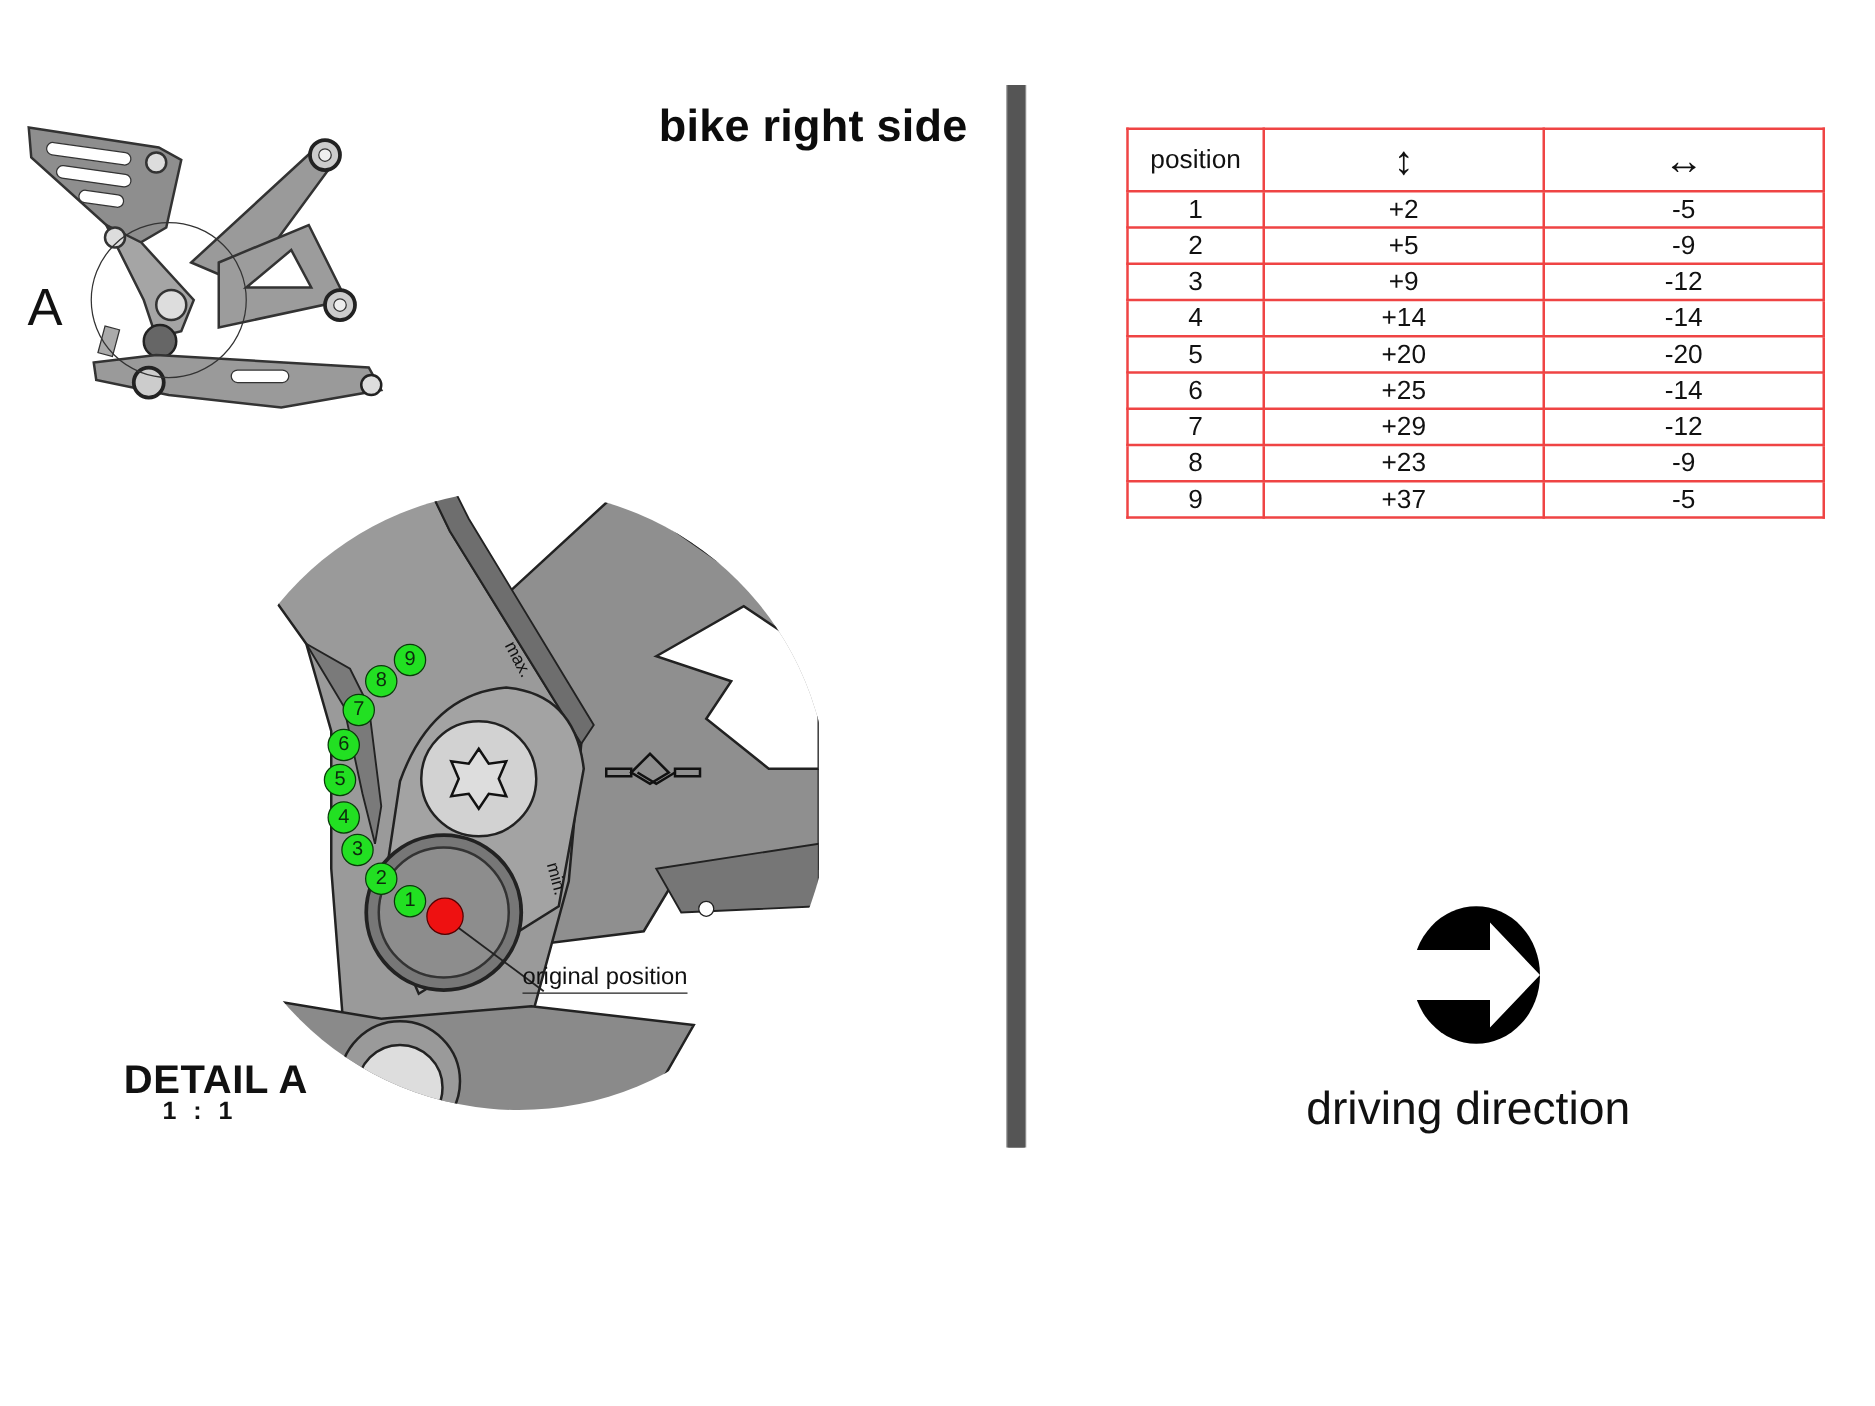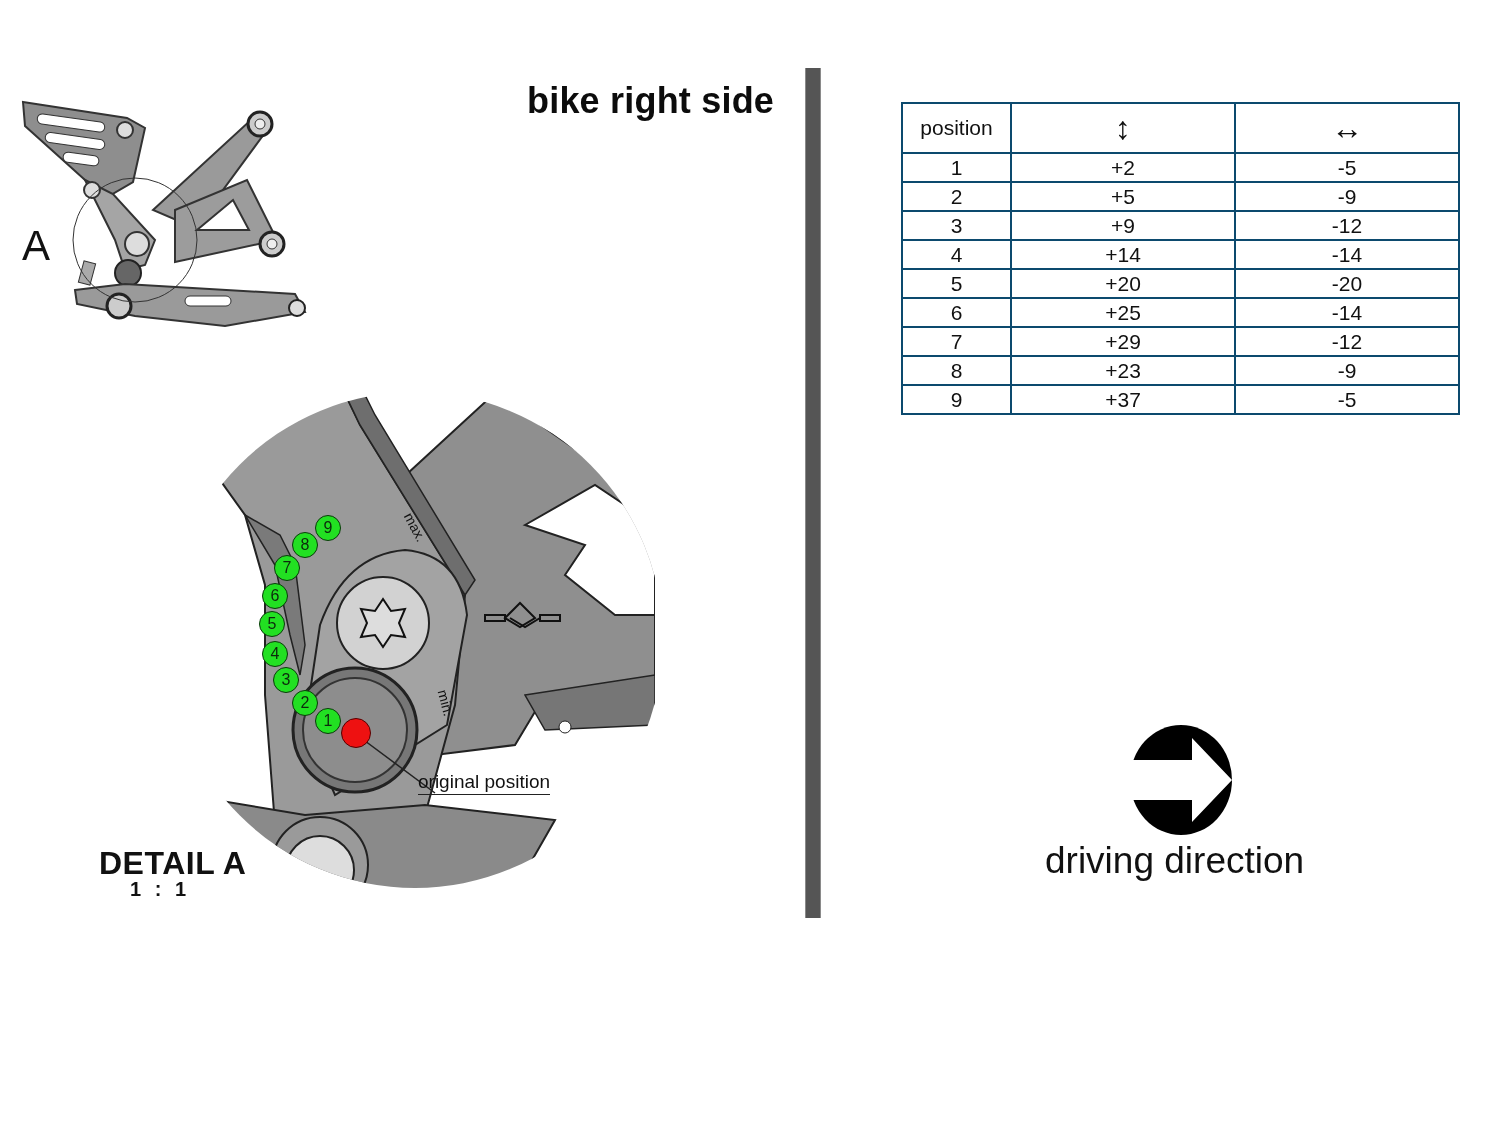--- a/index.html
+++ b/index.html
@@ -13,30 +13,30 @@
   }
   .divider {
     left:806px; top:68px; width:14px; height:850px; background:#555555;
     box-shadow: 1px 0 0 #8a8a8a, -1px 0 0 #8a8a8a;
   }
   table.pos-table {
     position:absolute; left:901px; top:102px; border-collapse:collapse;
     font-size:21px; color:#111;
   }
   table.pos-table td, table.pos-table th {
-    border:2px solid #0c4a6e; text-align:center; padding:0; font-weight:normal;
+    border:2px solid #ef4444; text-align:center; padding:0; font-weight:normal;
   }
   table.pos-table th { height:48px; }
   table.pos-table td { height:27px; line-height:27px; }
   .col-pos { width:107px; }
   .col-v { width:222px; }
   .col-h { width:222px; }
   .th-label { font-size:21px; }
   .arrow-glyph { font-size:32px; line-height:40px; }
-  .drive-text { left:1045px; top:840px; font-size:37px; color:#111;text-align:right; }
+  .drive-text { left:1045px; top:866px; font-size:37px; color:#111;text-align:right; }
   .detail-label { left:99px; top:845px; font-size:32px; font-weight:bold; letter-spacing:0.5px; }
   .detail-scale { left:130px; top:878px; font-size:20px; letter-spacing:4px;font-weight:bold; }
   .orig-label { left:418px; top:771px; font-size:19px; color:#111; border-bottom:1.5px solid #222; padding-bottom:1px; }
   .letter-a { left:22px; top:222px; font-size:42px; font-weight:normal; }
   .max-label { left:415px; top:510px; font-size:14px; transform:rotate(62deg); transform-origin:left top; }
   .min-label { left:450px; top:688px; font-size:14px; transform:rotate(75deg); transform-origin:left top; }
   .marker {
     position:absolute; width:26px; height:26px; border-radius:50%;
     background:#22e022; border:1.5px solid #0a3a0a; box-sizing:border-box;
     font-size:16px; text-align:center; line-height:23px; color:#0d2a0d; font-weight:normal;

